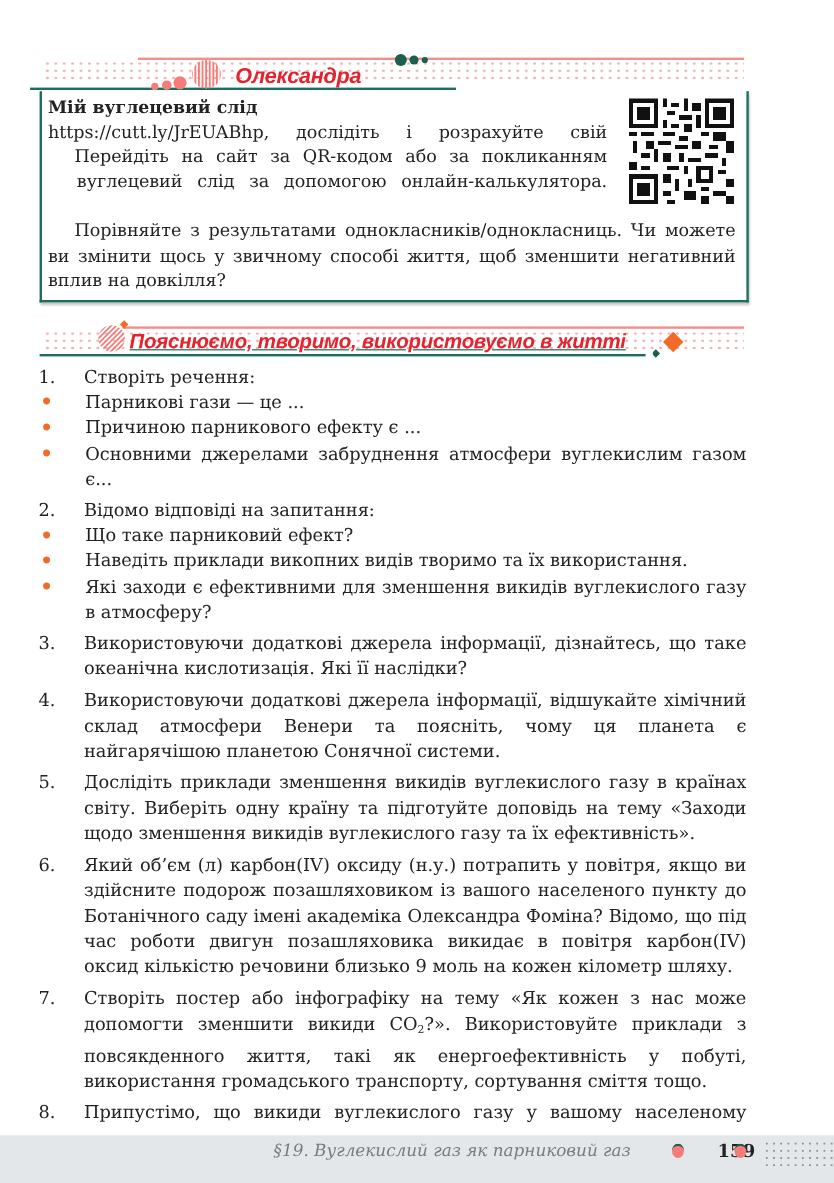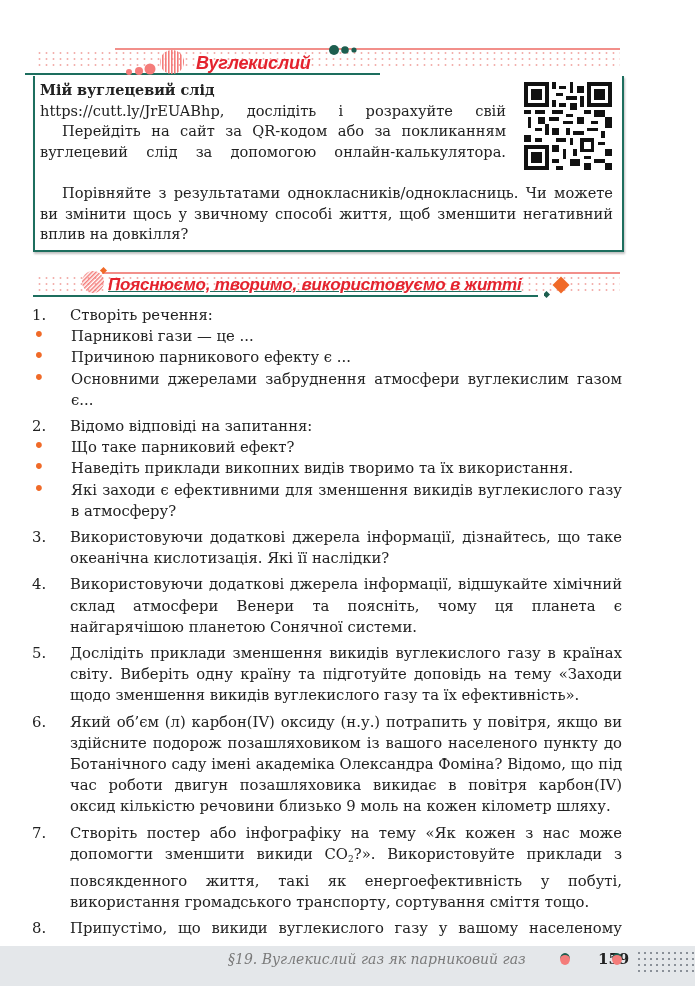--- a/index.html
+++ b/index.html
@@ -84,35 +84,35 @@
     <circle cx="9" cy="22" r="3" fill="#f47c7a"></circle>
     <circle cx="19" cy="21" r="4" fill="#f47c7a"></circle>
     <circle cx="30" cy="19" r="5.5" fill="#f47c7a"></circle>
     <defs>
         <pattern id="stripes" width="3" height="4" patternUnits="userSpaceOnUse">
           <rect width="1.6" height="4" fill="#f47c7a"></rect>
         </pattern>
       </defs>
     <circle cx="52" cy="12" r="12" fill="url(#stripes)"></circle>
   </svg>
-  <div class="section-title" style="left:196px; top:53px; font-size:18px;">Вуглекислий</div>
+  <div class="section-title" style="left:196px; top:53px; font-size:18px;">Олександра</div>
   <svg style="position:absolute; left:328px; top:43px;" width="34" height="14">
     <circle cx="6" cy="7" r="5" fill="#1d5e4f"></circle>
     <circle cx="17" cy="7" r="3.8" fill="#1d5e4f"></circle>
     <circle cx="26" cy="7" r="2.6" fill="#1d5e4f"></circle>
   </svg>
 </div>
 
 <div class="research-box"></div>
 
 <div class="box-text">
   <div class="title">Мій вуглецевий слід</div>
   <div style="text-align-last:justify;">https://cutt.ly/JrEUABhp, дослідіть і розрахуйте свій</div>
   <div style="text-indent:22px; text-align-last:justify;">Перейдіть на сайт за QR-кодом або за покликанням</div>
-  <div style="text-align-last:justify;">вуглецевий слід за допомогою онлайн-калькулятора.</div>
+  <div style="text-align-last:justify;margin-left:24px;">вуглецевий слід за допомогою онлайн-калькулятора.</div>
 </div>
 
 <div class="box-full">
   <p>Порівняйте з результатами однокласників/однокласниць. Чи можете ви змінити щось у звичному способі життя, щоб зменшити негативний вплив на довкілля?</p>
 </div>
 
 <svg class="qr" viewBox="0 0 25 25" shape-rendering="crispEdges">
   <rect width="25" height="25" fill="#fff"></rect>
   <g fill="#111">
     <rect x="0" y="0" width="7" height="7"></rect>

